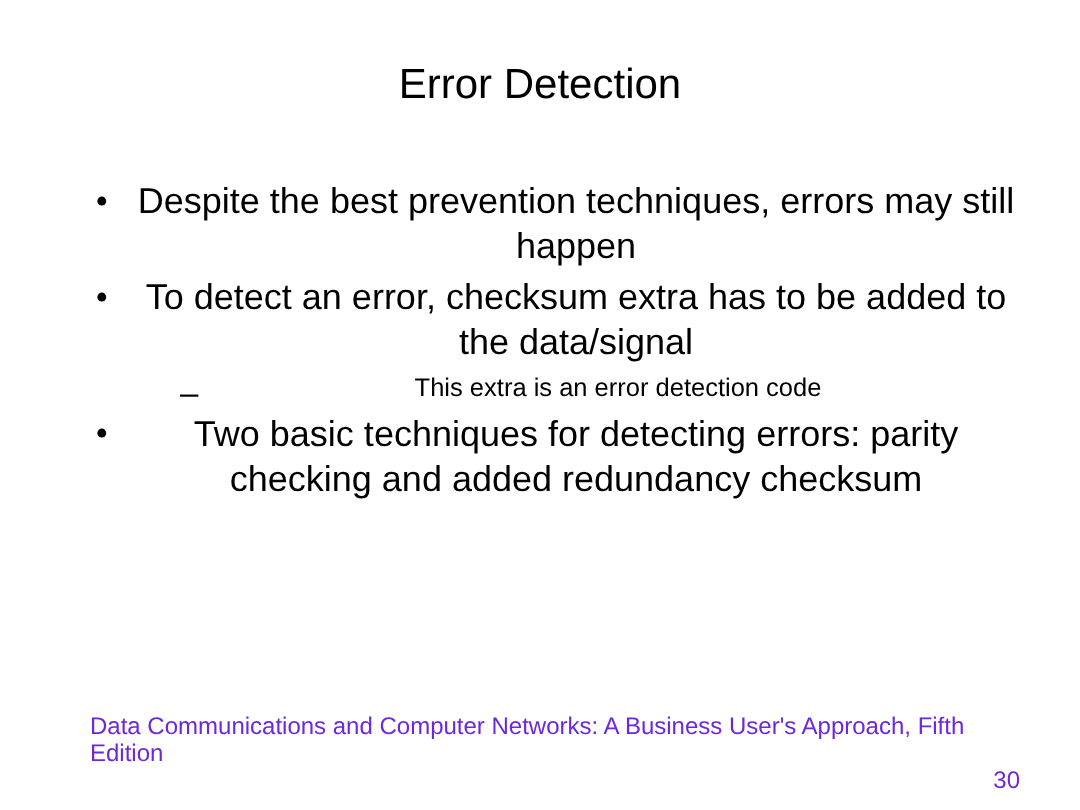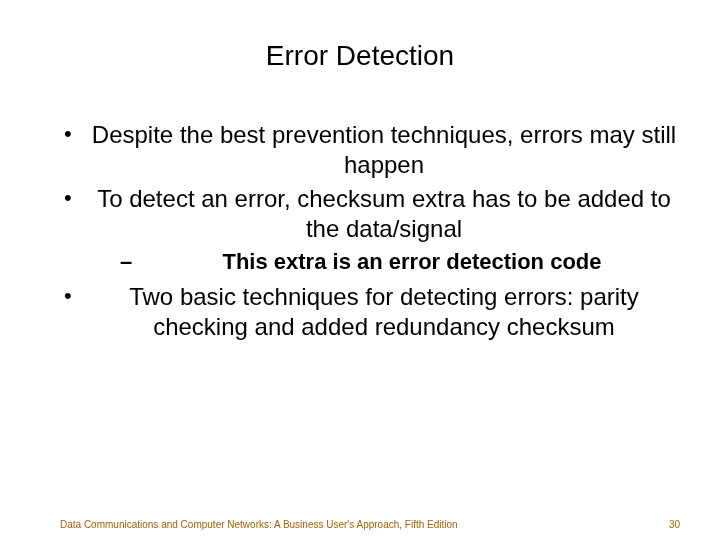--- a/index.html
+++ b/index.html
@@ -55,38 +55,37 @@
     font-size: 22px;
   }
   ul.lvl2 {
     list-style: none;
     margin: 4px 0 6px 0;
     padding: 0;
   }
   ul.lvl2 > li {
     position: relative;
     padding-left: 56px;
-    font-size: 22px;
+    font-size: 17px;
     line-height: 1.25;
-    font-weight: bold;
   }
   ul.lvl2 > li::before {
     content: "–";
     position: absolute;
     left: 32px;
     top: 0;
     font-size: 22px;
   }
   .footer {
     position: absolute;
     bottom: 22px;
     left: 60px;
     right: 40px;
-    font-size: 10px;
-    color: #a16207;
+    font-size: 16px;
+    color: #6d28d9;
   }
   .footer-text {
     float: left;
   }
   .page-num {
     float: right;
   }
 </style>
 </head>
 <body>

